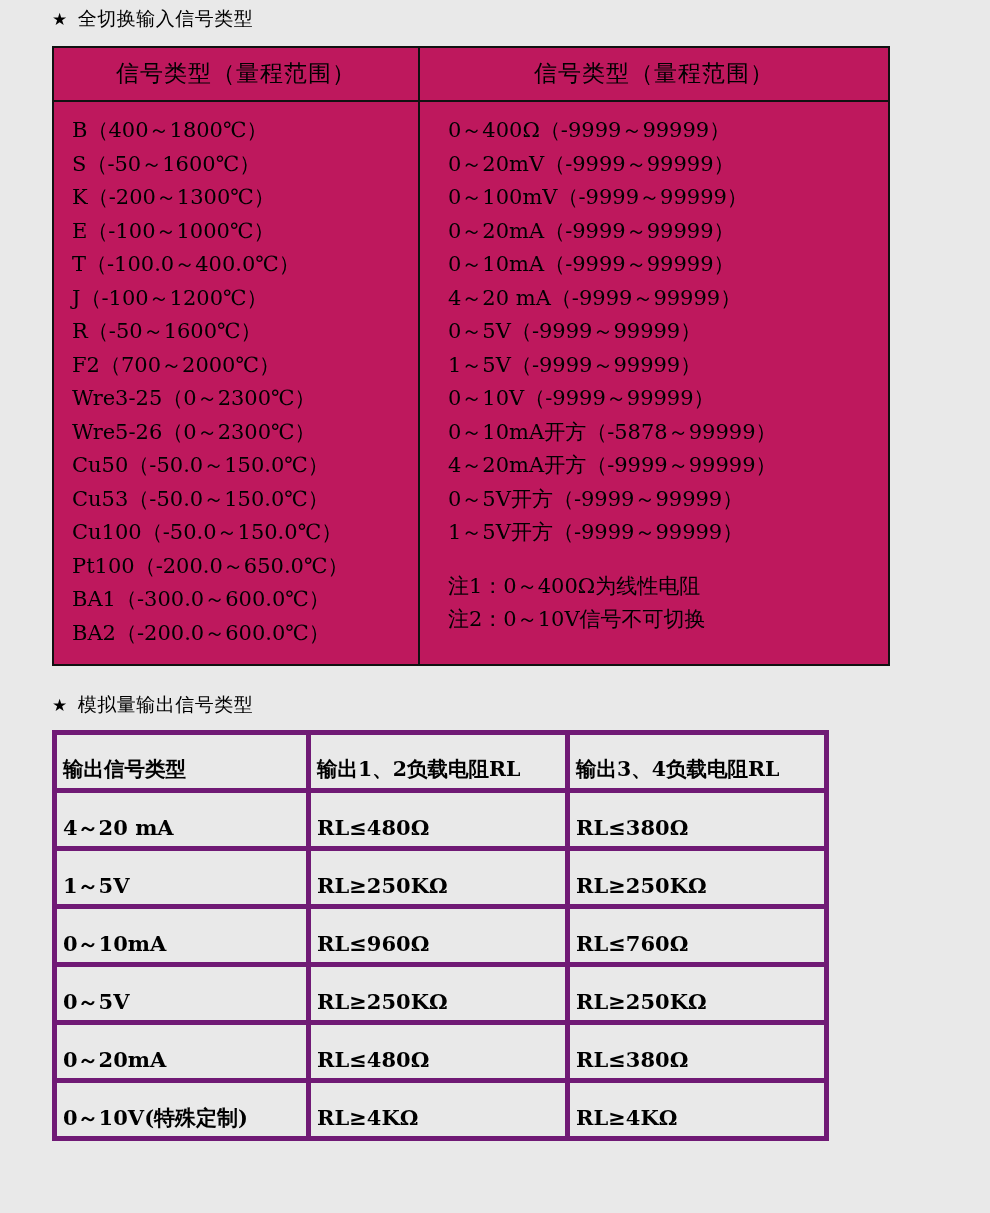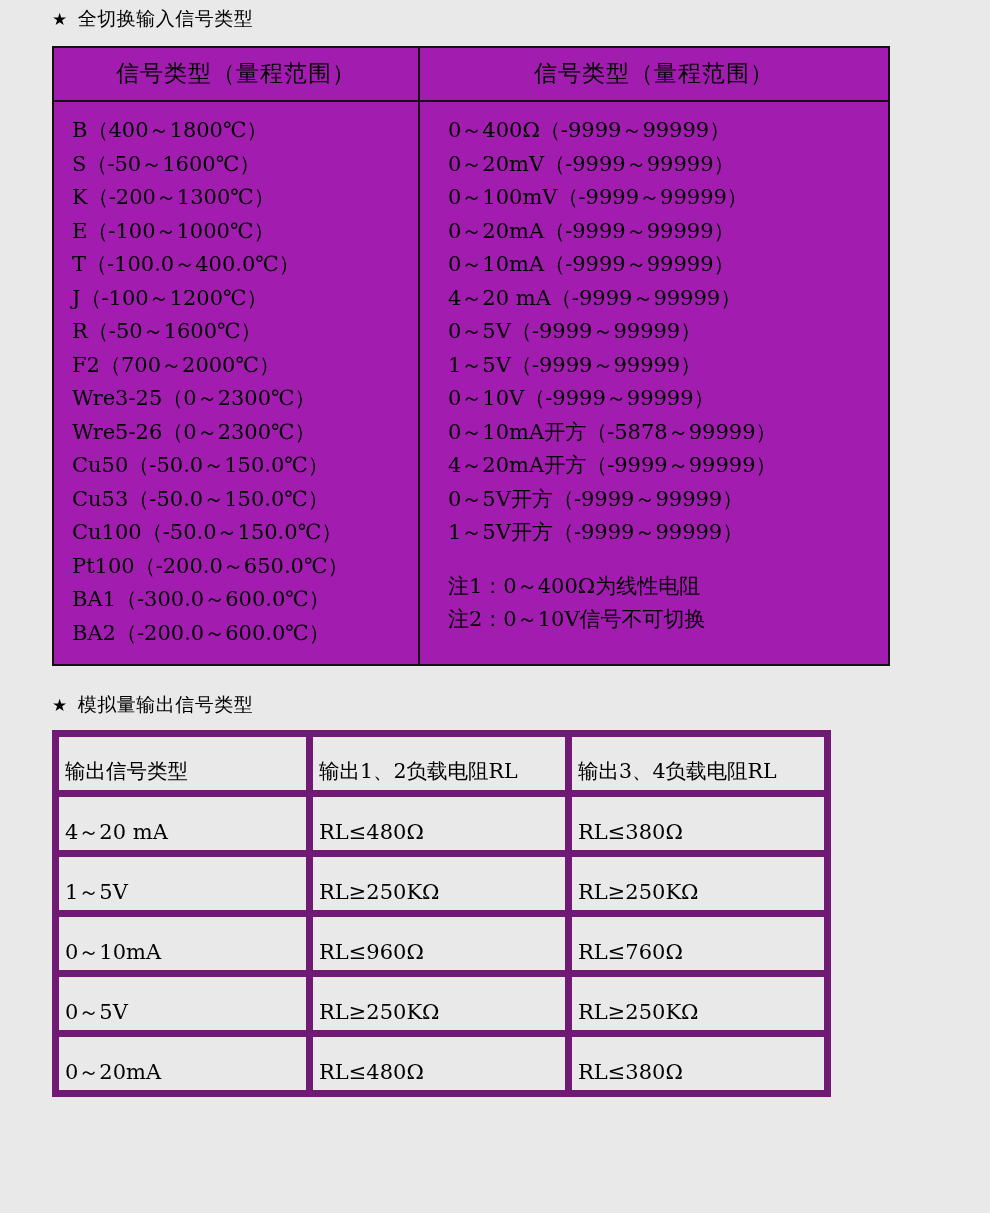--- a/index.html
+++ b/index.html
@@ -35,21 +35,21 @@
     margin-right: 10px;
     line-height: 1;
   }
   #head1 { padding-top: 6px; }
   #head2 { padding-top: 26px; }
 
   
   .t1-wrap {
     margin-top: 14px;
     border: 2px solid #111;
-    background: #a21caf;
+    background: #be185d;
     display: flex;
     width: 838px;
     box-sizing: border-box;
   }
   .t1-col {
     box-sizing: border-box;
     flex: 0 0 auto;
   }
   .t1-col.left  { width: 366px; border-right: 2px solid #111; }
   .t1-col.right { width: 468px; }
@@ -80,23 +80,23 @@
 
   
   .t2 {
     margin-top: 12px;
     border-collapse: collapse;
     width: 772px;
     border: 2px solid #111;
     table-layout: fixed;
   }
   .t2 td, .t2 th {
-    border: 7px solid #701a75;
+    border: 5px solid #701a75;
     font-size: 21px;
-    font-weight: normal;
+    font-weight: bold;
     text-align: left;
     padding: 23px 6px 6px 6px;
     white-space: nowrap;
     line-height: 1.15;
   }
   .t2 col.c1 { width: 254px; }
   .t2 col.c2 { width: 259px; }
   .t2 col.c3 { width: 259px; }
   .t2 thead td {
     font-size: 20.5px;
@@ -197,16 +197,21 @@
       <tr>
         <td>0～5V</td>
         <td>RL≥250KΩ</td>
         <td>RL≥250KΩ</td>
       </tr>
       <tr>
         <td>0～20mA</td>
         <td>RL≤480Ω</td>
         <td>RL≤380Ω</td>
       </tr>
+      <tr>
+        <td>0～10V(特殊定制)</td>
+        <td>RL≥4KΩ</td>
+        <td>RL≥4KΩ</td>
+      </tr>
     </tbody>
   </table>
 
 </div>
 
 </body></html>

